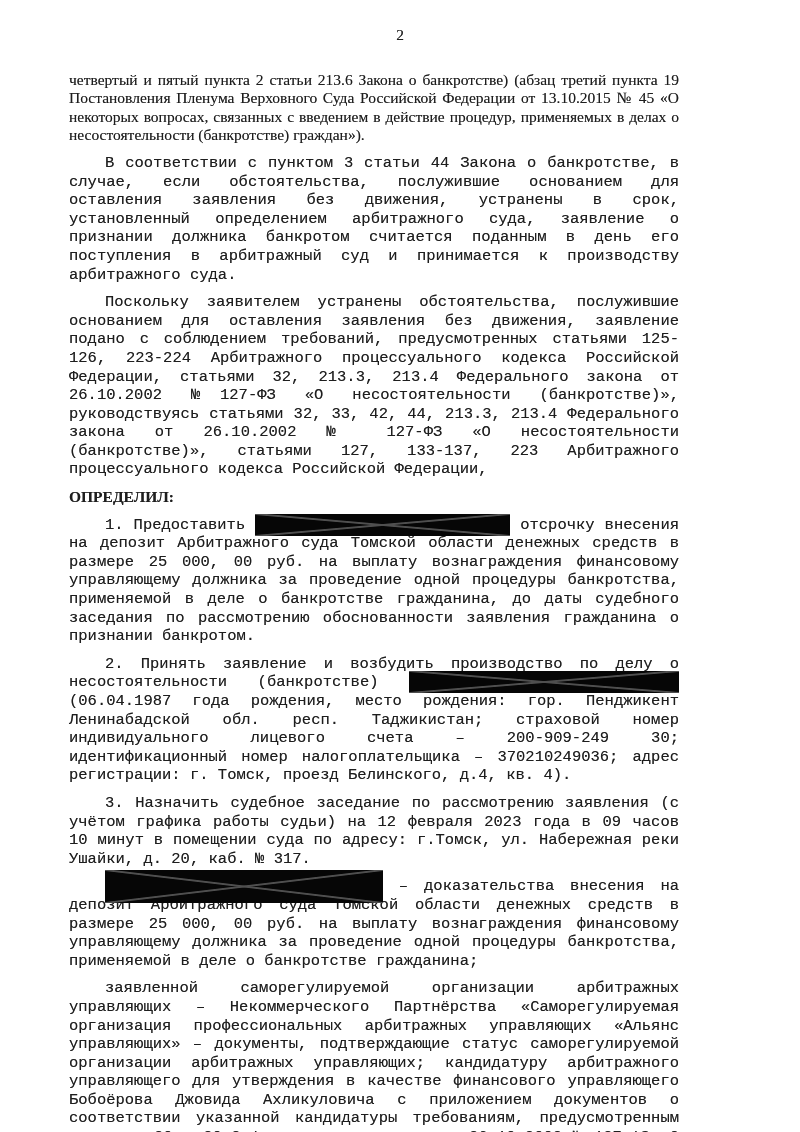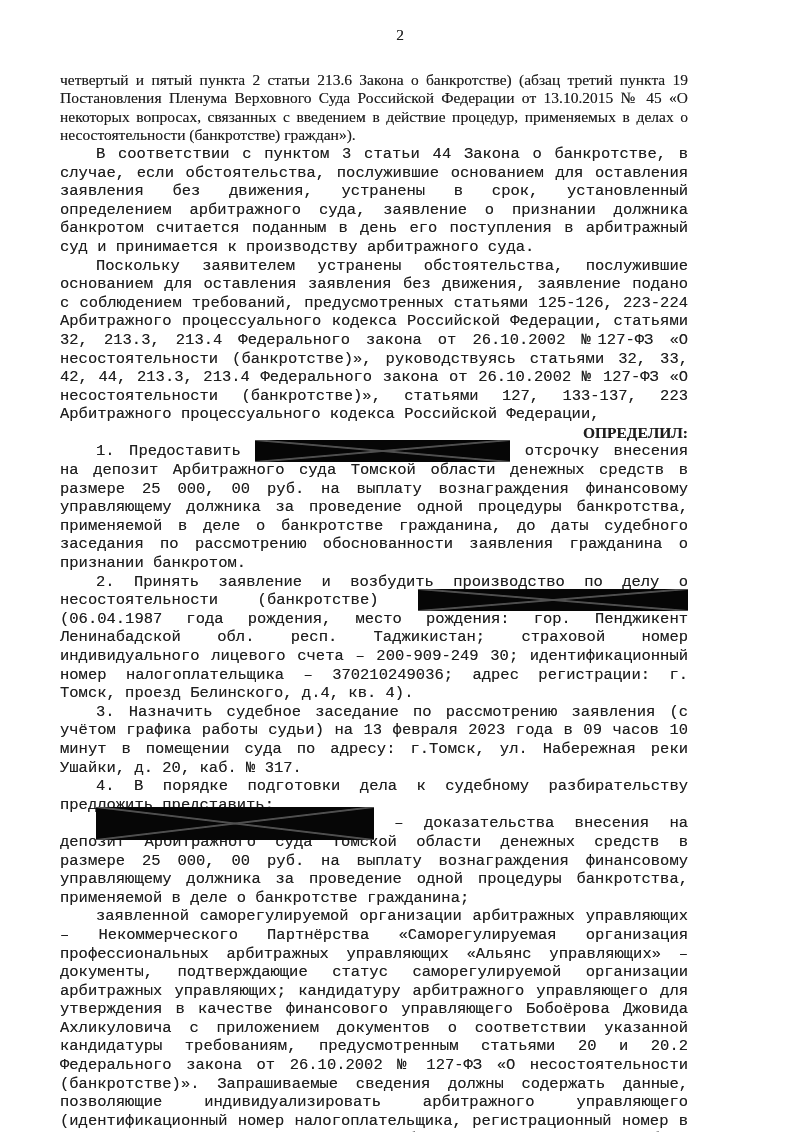--- a/index.html
+++ b/index.html
@@ -24,29 +24,29 @@
     color: #1e1e1e;
     text-shadow: 0 0 0.5px rgba(25,25,25,0.55);
     filter: blur(0.18px);
   }
   .page-number {
     text-align: center;
     margin-right: -52px; 
     margin-bottom: 26px;
   }
   .para {
-    margin: 0;
+    margin: 9px;
     text-align: justify;
   }
   .para.indent {
     text-indent: 36px;
     font-family: Liberation Mono, monospace;
   }
   .para.heading {
-    text-align: right;
+    text-align: left;
     text-indent: 0;
     font-weight: bold;
   }
   .redaction {
     display: inline-block;
     vertical-align: middle;
     position: relative;
     z-index: 2;
     background:
       linear-gradient(to top right,    rgba(0,0,0,0) calc(50% - 1.4px), #4f4f4f calc(50% - 0.5px), #4f4f4f calc(50% + 0.5px), rgba(0,0,0,0) calc(50% + 1.4px)),
@@ -59,18 +59,17 @@
 
 <div class="page">
   <div class="page-number">2</div>
   <div id="doc-content">
       <p class="para">четвертый и пятый пункта 2 статьи 213.6 Закона о банкротстве) (абзац третий пункта 19 Постановления Пленума Верховного Суда Российской Федерации от 13.10.2015 № 45 «О некоторых вопросах, связанных с введением в действие процедур, применяемых в делах о несостоятельности (банкротстве) граждан»).</p>
       <p class="para indent">В соответствии с пунктом 3 статьи 44 Закона о банкротстве, в случае, если обстоятельства, послужившие основанием для оставления заявления без движения, устранены в срок, установленный определением арбитражного суда, заявление о признании должника банкротом считается поданным в день его поступления в арбитражный суд и принимается к производству арбитражного суда.</p>
       <p class="para indent">Поскольку заявителем устранены обстоятельства, послужившие основанием для оставления заявления без движения, заявление подано с соблюдением требований, предусмотренных статьями 125-126, 223-224 Арбитражного процессуального кодекса Российской Федерации, статьями 32, 213.3, 213.4 Федерального закона от 26.10.2002 №127-ФЗ «О несостоятельности (банкротстве)», руководствуясь статьями 32, 33, 42, 44, 213.3, 213.4 Федерального закона от 26.10.2002 № 127-ФЗ «О несостоятельности (банкротстве)», статьями 127, 133-137, 223 Арбитражного процессуального кодекса Российской Федерации,</p>
       <p class="para heading">ОПРЕДЕЛИЛ:</p>
       <p class="para indent">1. Предоставить <span class="redaction" style="width: 255px; height: 22px; margin: -3px 0px;"></span> отсрочку внесения на депозит Арбитражного суда Томской области денежных средств в размере 25 000, 00 руб. на выплату вознаграждения финансовому управляющему должника за проведение одной процедуры банкротства, применяемой в деле о банкротстве гражданина, до даты судебного заседания по рассмотрению обоснованности заявления гражданина о признании банкротом.</p>
       <p class="para indent">2. Принять заявление и возбудить производство по делу о несостоятельности (банкротстве) <span class="redaction" style="width: 270px; height: 22px; margin: -3px 0px;"></span> (06.04.1987 года рождения, место рождения: гор. Пенджикент Ленинабадской обл. респ. Таджикистан; страховой номер индивидуального лицевого счета – 200-909-249 30; идентификационный номер налогоплательщика – 370210249036; адрес регистрации: г. Томск, проезд Белинского, д.4, кв. 4).</p>
-      <p class="para indent">3. Назначить судебное заседание по рассмотрению заявления (с учётом графика работы судьи) на 13 февраля 2023 года в 09 часов 10 минут в помещении суда по адресу: г.Томск, ул. Набережная реки Ушайки, д. 20, каб. № 317.</p>
-      <p class="para indent">4. В порядке подготовки дела к судебному разбирательству предложить представить:</p>
+      <p class="para indent">3. Назначить судебное заседание по рассмотрению заявления (с учётом графика работы судьи) на 12 февраля 2023 года в 09 часов 10 минут в помещении суда по адресу: г.Томск, ул. Набережная реки Ушайки, д. 20, каб. № 317.</p>
       <p class="para indent"><span class="redaction" style="width: 278px; height: 33px; margin: -8.5px 0px;"></span> – доказательства внесения на депозит Арбитражного суда Томской области денежных средств в размере 25 000, 00 руб. на выплату вознаграждения финансовому управляющему должника за проведение одной процедуры банкротства, применяемой в деле о банкротстве гражданина;</p>
       <p class="para indent">заявленной саморегулируемой организации арбитражных управляющих – Некоммерческого Партнёрства «Саморегулируемая организация профессиональных арбитражных управляющих «Альянс управляющих» – документы, подтверждающие статус саморегулируемой организации арбитражных управляющих; кандидатуру арбитражного управляющего для утверждения в качестве финансового управляющего Бобоёрова Джовида Ахликуловича с приложением документов о соответствии указанной кандидатуры требованиям, предусмотренным статьями 20 и 20.2 Федерального закона от 26.10.2002 № 127-ФЗ «О несостоятельности (банкротстве)». Запрашиваемые сведения должны содержать данные, позволяющие индивидуализировать арбитражного управляющего (идентификационный номер налогоплательщика, регистрационный номер в сводном государственном реестре арбитражных управляющих (абзац десятый пункта 3 статьи 29 Федерального закона от 26.10.2002 № 127-ФЗ «О несостоятельности (банкротстве)») либо в реестре арбитражных управляющих, являющихся членами саморегулируемой организации арбитражных управляющих (абзац одиннадцатый пункта 2 статьи 22 Федерального закона от 26.10.2002 № 127-ФЗ «О несостоятельности</p>
     </div>
 </div>
 
 </body></html>

